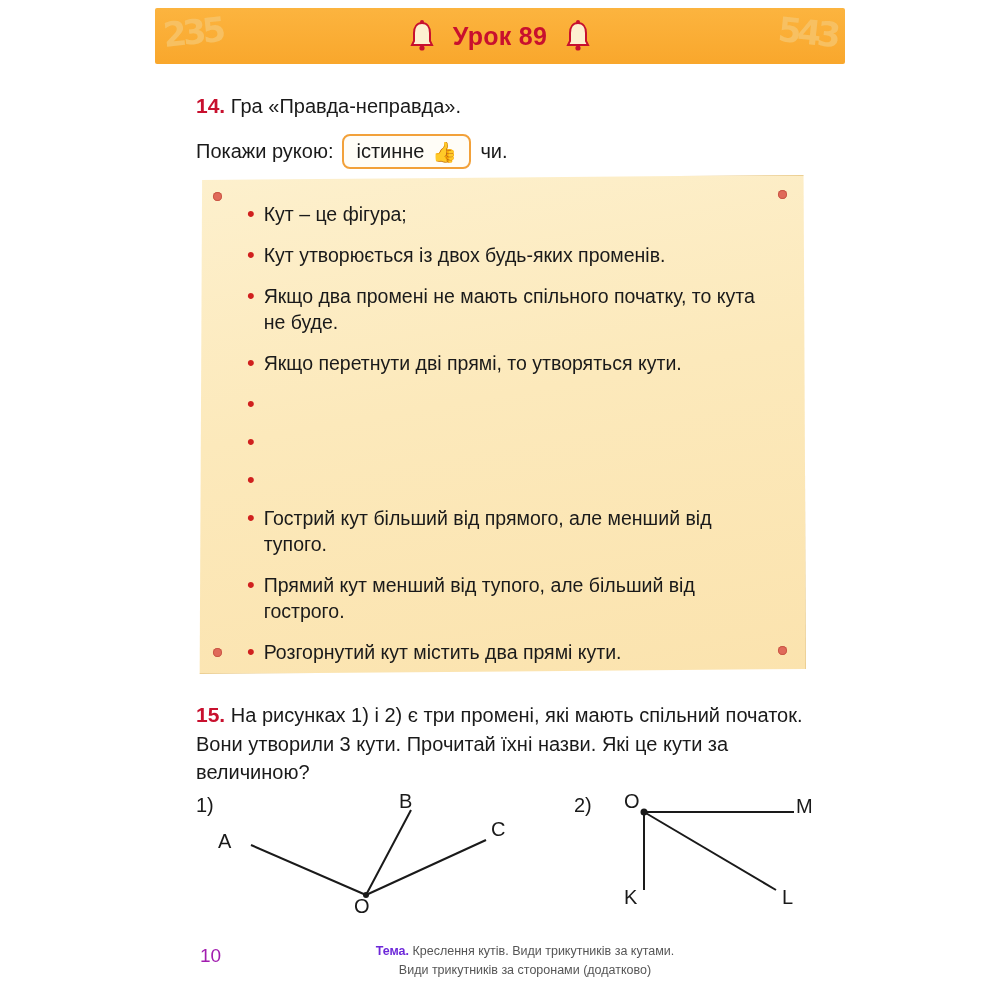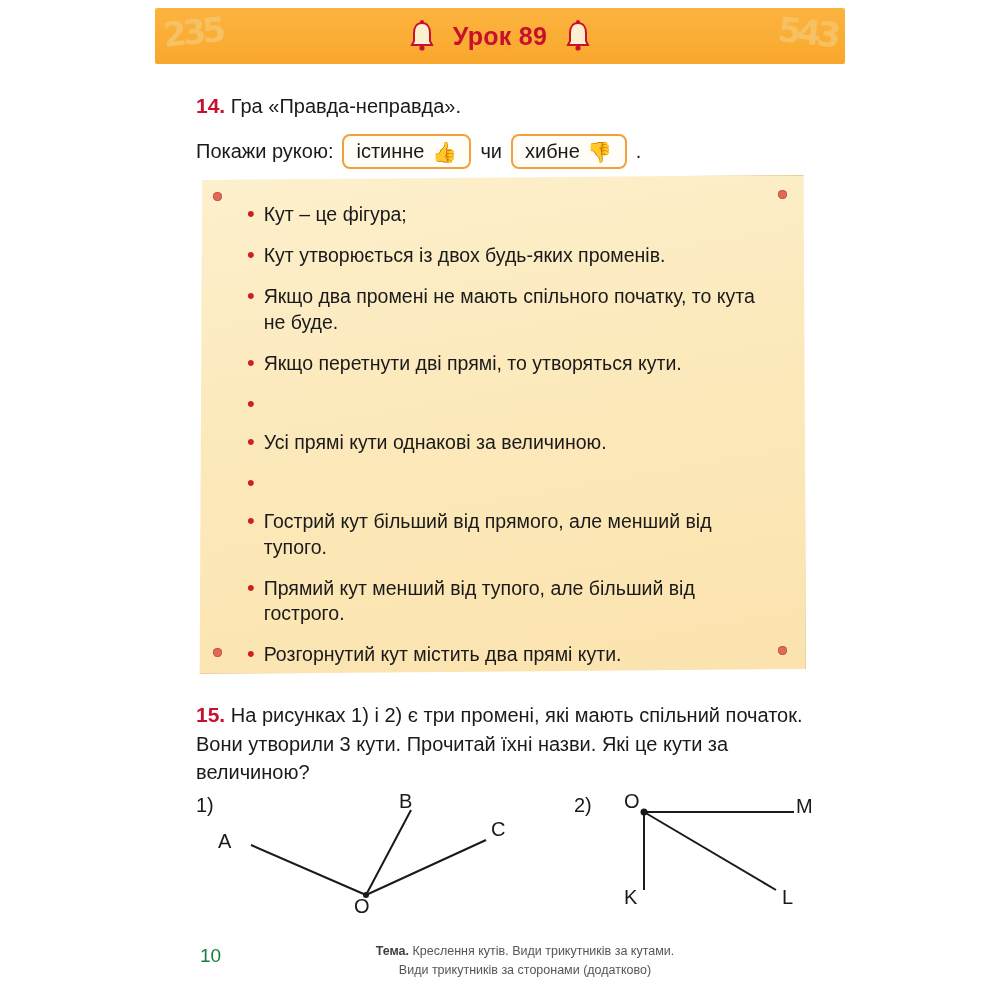--- a/index.html
+++ b/index.html
@@ -192,33 +192,33 @@
     font-size: 20px;
     color: #1a1a1a;
   }
 
   
   .page-number {
     position: absolute;
     left: 200px;
     top: 945px;
     font-size: 19px;
-    color: #15803d;
+    color: #a21caf;
   }
   .footer-theme {
     position: absolute;
     left: 260px;
     top: 942px;
     width: 530px;
     text-align: center;
     font-size: 12.5px;
     color: #555;
     line-height: 1.5;
   }
-  .footer-theme b { color: #404040; }
+  .footer-theme b { color: #6d28d9; }
 </style>
 </head>
 <body>
 
 <div class="page">
   <div class="sheet"></div>
 
   <div class="header">
     <div class="corner-deco corner-left">235</div>
     <div class="corner-deco corner-right">543</div>
@@ -246,24 +246,20 @@
       <span class="tasknum">14.</span>
       <span>Гра «Правда-неправда».</span>
     </div>
     <div class="instruction-row">
       <span>Покажи рукою:</span>
       <span class="chip">
         <span>істинне</span>
         <span class="thumb">👍</span>
       </span>
       <span>чи</span>
-      <span class="chip">
-        <span>хибне</span>
-        <span class="thumb">👎</span>
-      </span>
       <span>.</span>
     </div>
   </div>
 
   <div class="note">
     <span class="pin tl"></span>
     <span class="pin tr"></span>
     <span class="pin bl"></span>
     <span class="pin br"></span>
 
@@ -282,21 +278,20 @@
       </div>
       <div class="note-item">
         <span class="bullet">•</span>
         <span>Якщо перетнути дві прямі, то утворяться кути.</span>
       </div>
       <div class="note-item">
         <span class="bullet">•</span>
       </div>
       <div class="note-item">
         <span class="bullet">•</span>
-        <span>Усі прямі кути однакові за величиною.</span>
       </div>
       <div class="note-item">
         <span class="bullet">•</span>
       </div>
       <div class="note-item">
         <span class="bullet">•</span>
         <span>Гострий кут більший від прямого, але менший від тупого.</span>
       </div>
       <div class="note-item">
         <span class="bullet">•</span>

